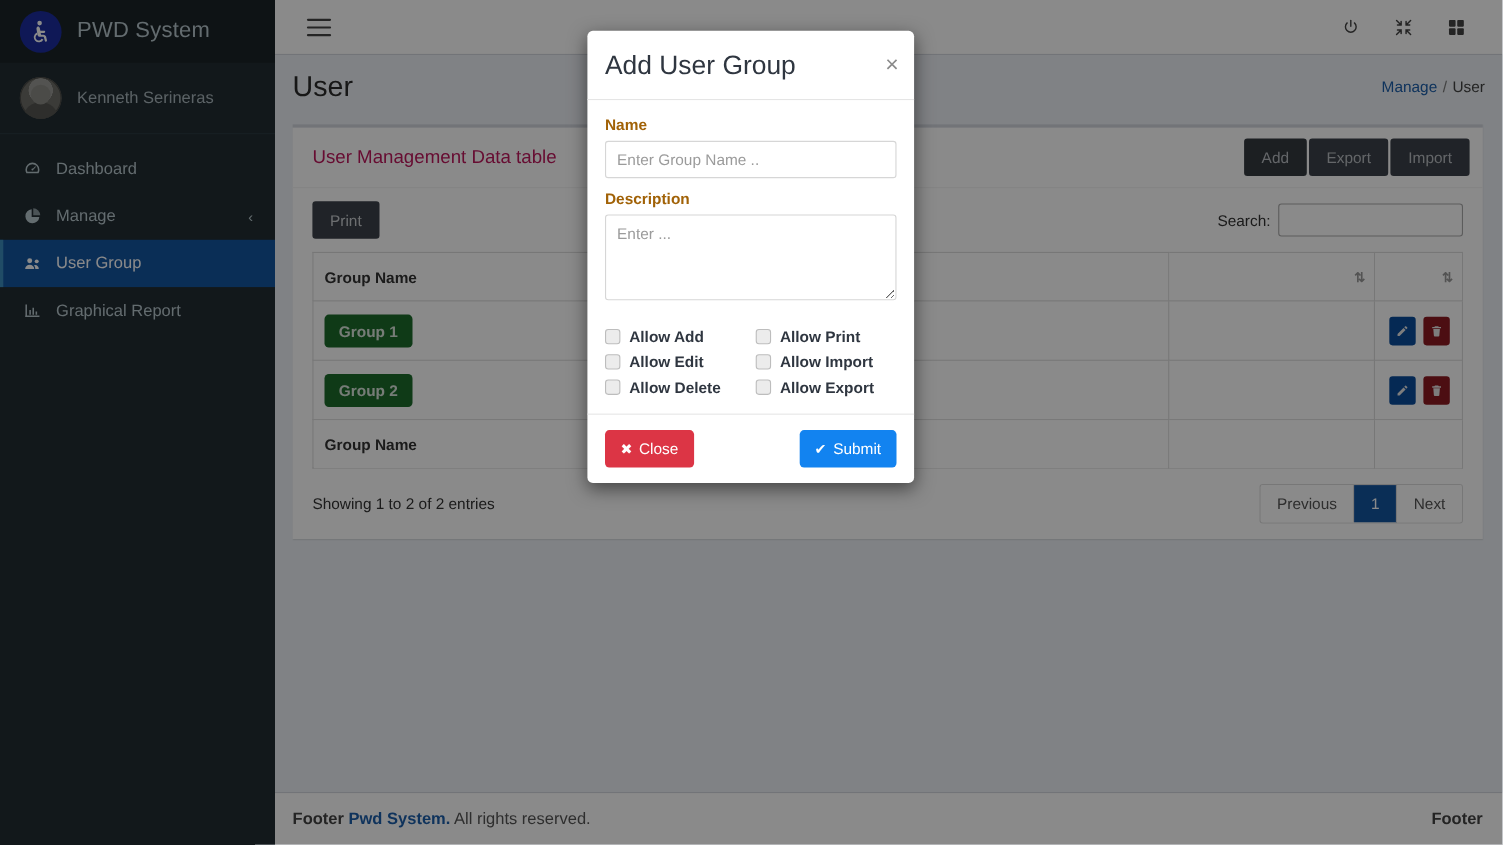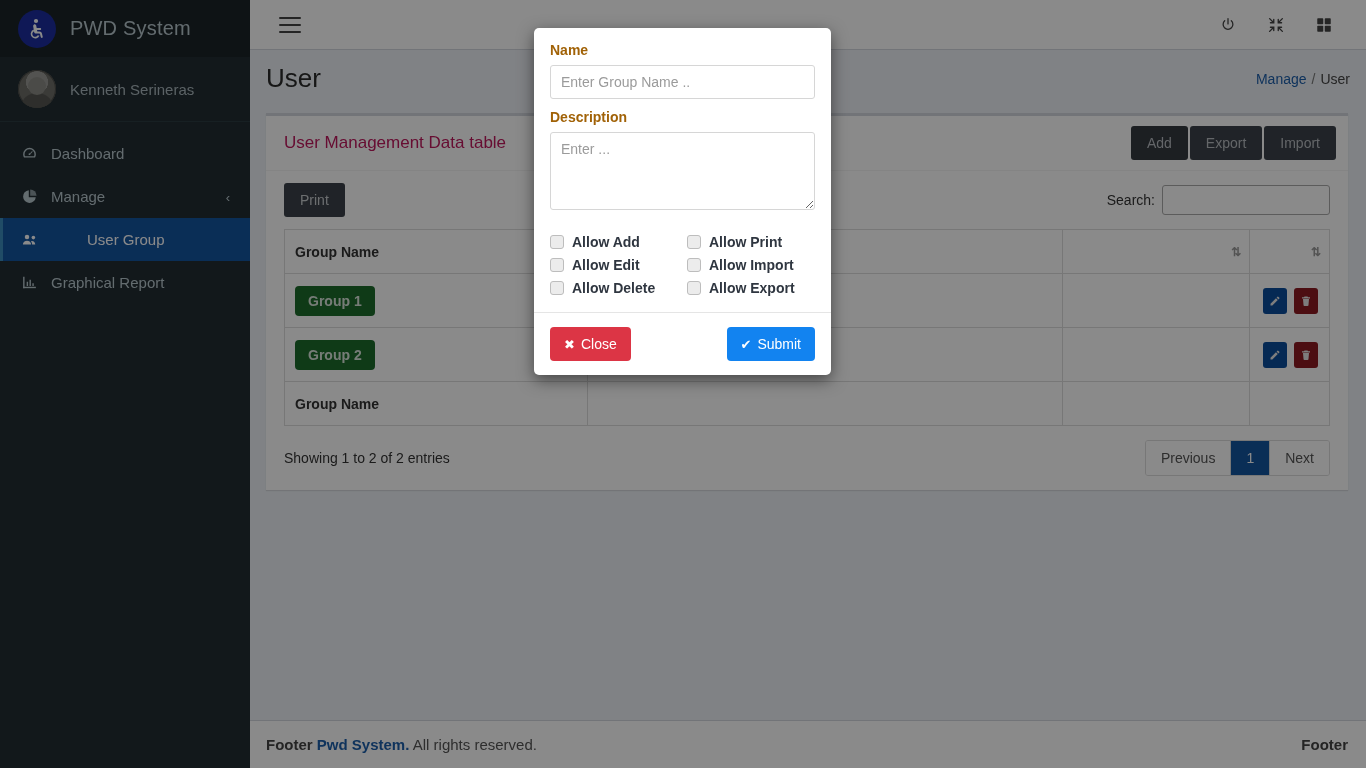--- a/index.html
+++ b/index.html
@@ -71,21 +71,20 @@
     display: flex; align-items: center;
     height: 43px; padding-left: 18px;
     color: #b8c7ce; font-size: 15px;
     border-left: 3px solid transparent;
     cursor: pointer;
     position: relative;
   }
   .nav-item.active {
     background: #1455a0; color: #fff;
     border-left-color: #3c8dbc;
-    gap: 36px;
   }
   .nav-ico {
     width: 24px; flex: 0 0 24px;
     display: inline-flex; align-items: center; justify-content: flex-start;
     color: #b8c7ce; font-size: 15px;
   }
   .nav-item.active .nav-ico { color: #fff; }
   .nav-label { margin-left: 6px; }
   .nav-caret {
     position: absolute; right: 20px; top: 50%;
@@ -512,20 +511,24 @@
         <a href="#">Pwd System.</a>
         <span>All rights reserved.</span>
       </div>
       <b>Footer</b>
     </footer>
   </div>
 
   <div class="overlay"></div>
 
   <div class="modal">
+    <div class="modal-head">
+      <span class="modal-title">Add User Group</span>
+      <button class="modal-close">×</button>
+    </div>
 
     <div class="modal-body">
       <label class="form-label">Name</label>
       <input class="form-input" type="text" placeholder="Enter Group Name .." style="">
 
       <label class="form-label">Description</label>
       <textarea class="form-area" placeholder="Enter ..." style=""></textarea>
 
       <div class="checks">
         <div class="chk">

